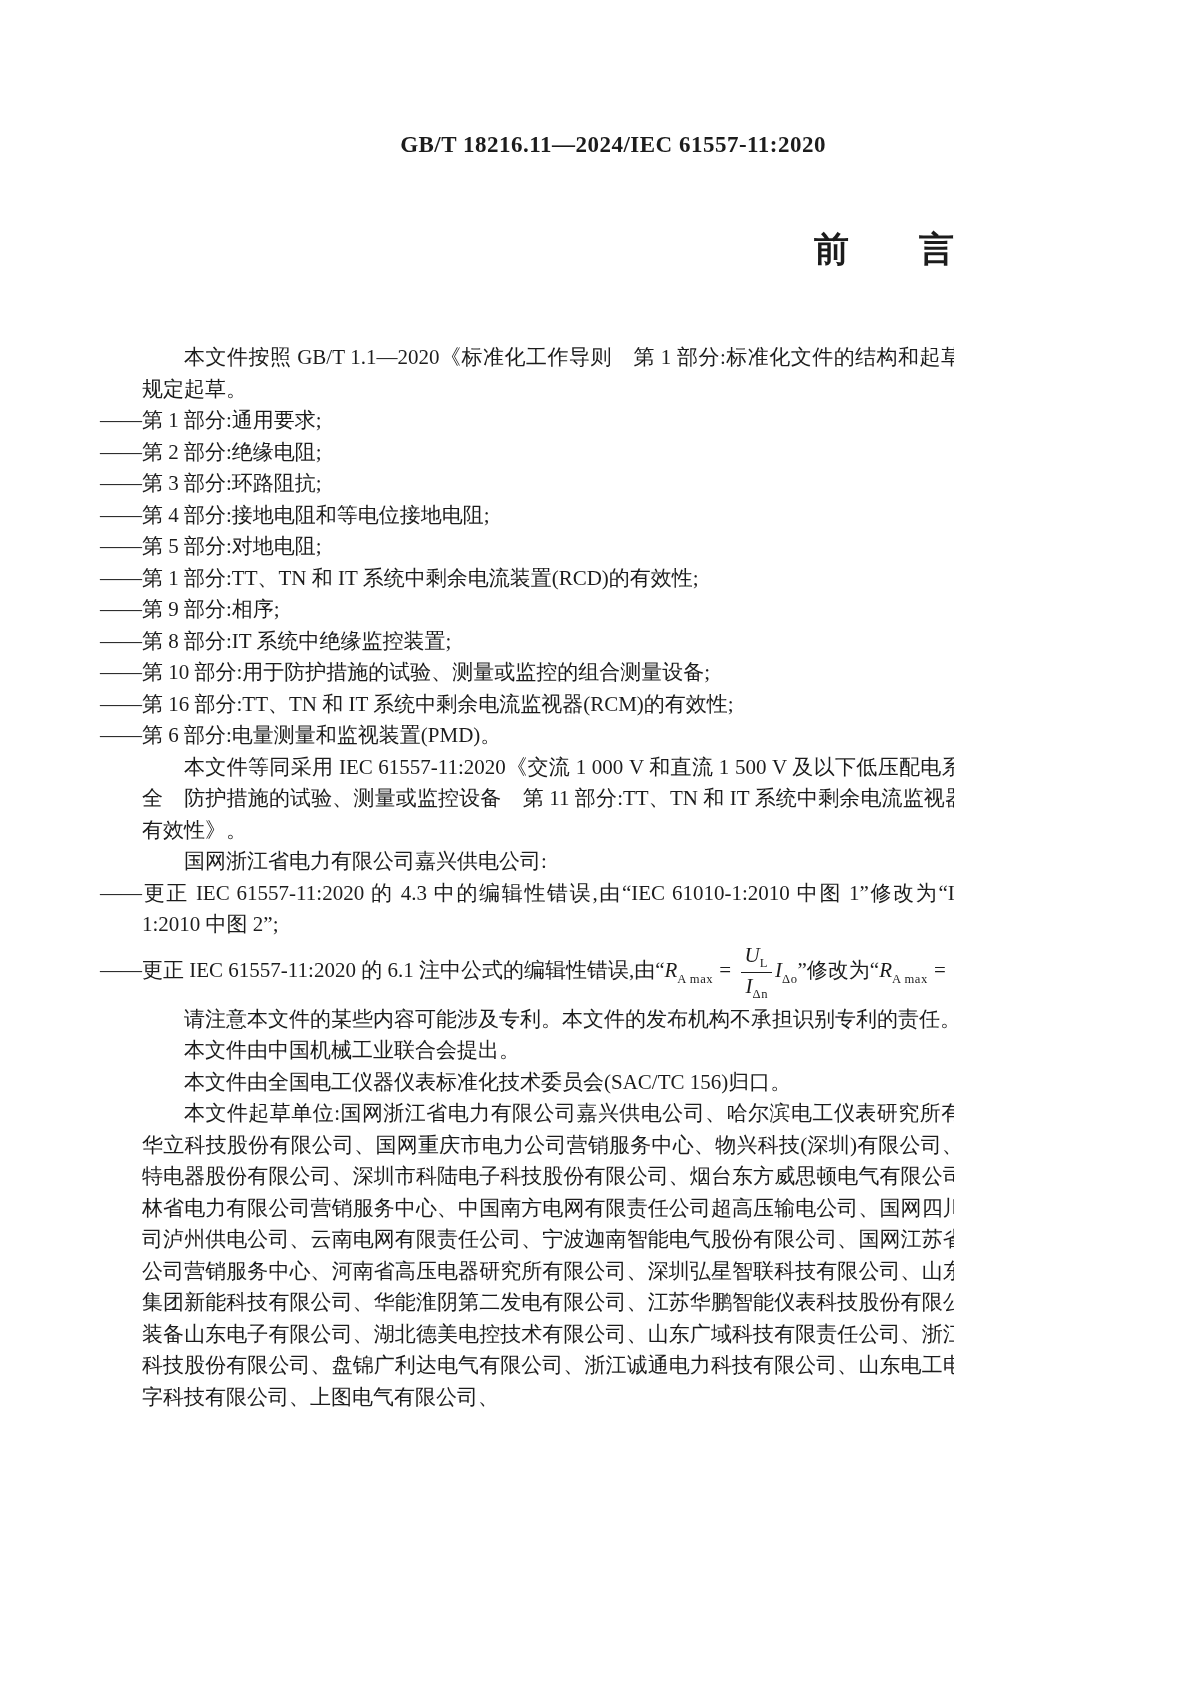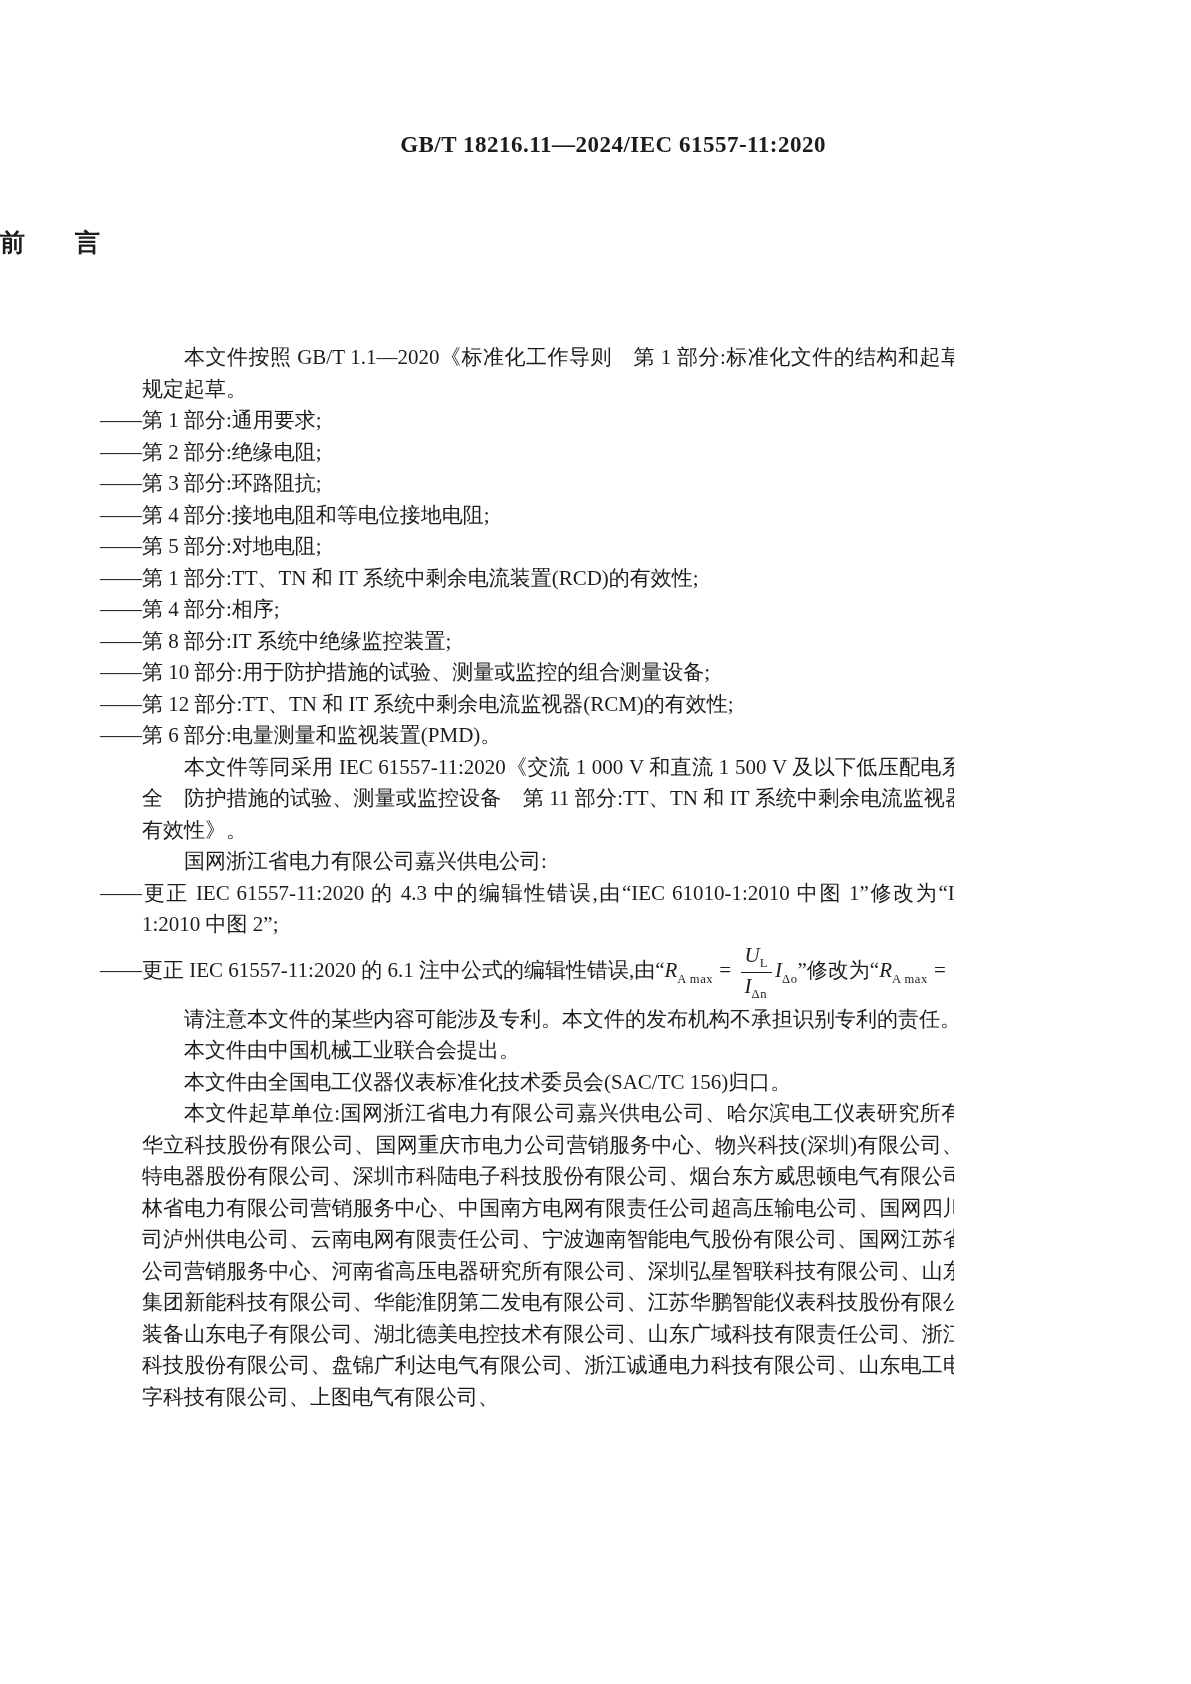--- a/index.html
+++ b/index.html
@@ -24,22 +24,22 @@
     font-weight: bold;
     letter-spacing: 0.5px;
     white-space: nowrap;
   }
   .page-title {
     position: absolute;
     top: 226px;
     left: 0;
     width: 100%;
     margin: 0;
-    text-align: left;
-    font-size: 25px;
+    text-align: right;
+    font-size: 35px;
     font-weight: bold;
   }
   .content {
     position: absolute;
     top: 342px;
     left: 142px;
     width: 906px;
     font-size: 21px;
     line-height: 31.5px;
     text-align: justify;
@@ -57,21 +57,21 @@
   }
   sub.msub {
     font-size: 0.6em;
     font-style: normal;
     letter-spacing: 0.5px;
   }
   .feq { padding: 0 0.3em; }
   .frac {
     display: inline-block;
     vertical-align: middle;
-    text-align: left;
+    text-align: right;
     line-height: 1.15;
     text-indent: 0;
     margin: 2px 0.15em;
   }
   .frac .num {
     display: block;
     padding: 0 4px 2px;
     border-bottom: 1.5px solid currentColor;
   }
   .frac .den {
@@ -99,24 +99,24 @@
 
     <p class="para">本文件按照 GB/T 1.1—2020《标准化工作导则　第 1 部分:标准化文件的结构和起草规则》的规定起草。</p>
 
 
     <p class="list-item">——第 1 部分:通用要求;</p>
     <p class="list-item">——第 2 部分:绝缘电阻;</p>
     <p class="list-item">——第 3 部分:环路阻抗;</p>
     <p class="list-item">——第 4 部分:接地电阻和等电位接地电阻;</p>
     <p class="list-item">——第 5 部分:对地电阻;</p>
     <p class="list-item">——第 1 部分:TT、TN 和 IT 系统中剩余电流装置(RCD)的有效性;</p>
-    <p class="list-item">——第 4 部分:相序;</p>
+    <p class="list-item">——第 9 部分:相序;</p>
     <p class="list-item">——第 8 部分:IT 系统中绝缘监控装置;</p>
     <p class="list-item">——第 10 部分:用于防护措施的试验、测量或监控的组合测量设备;</p>
-    <p class="list-item">——第 12 部分:TT、TN 和 IT 系统中剩余电流监视器(RCM)的有效性;</p>
+    <p class="list-item">——第 16 部分:TT、TN 和 IT 系统中剩余电流监视器(RCM)的有效性;</p>
     <p class="list-item">——第 6 部分:电量测量和监视装置(PMD)。</p>
 
     <p class="para">本文件等同采用 IEC 61557-11:2020《交流 1 000 V 和直流 1 500 V 及以下低压配电系统电气安全　防护措施的试验、测量或监控设备　第 11 部分:TT、TN 和 IT 系统中剩余电流监视器(RCM)的有效性》。</p>
 
     <p class="para">国网浙江省电力有限公司嘉兴供电公司:</p>
 
     <p class="list-item">——更正 IEC 61557-11:2020 的 4.3 中的编辑性错误,由“IEC 61010-1:2010 中图 1”修改为“IEC 61010-1:2010 中图 2”;</p>
 
     <p class="list-item"><span>——</span><span>更正 IEC 61557-11:2020 的 6.1 注中公式的编辑性错误,由“</span><span class="mvar">R</span><sub class="msub">A max</sub><span class="feq">=</span><span class="frac"><span class="num"><span class="mvar">U</span><sub class="msub">L</sub></span><span class="den"><span class="mvar">I</span><sub class="msub">Δn</sub></span></span><span class="mvar">I</span><sub class="msub">Δo</sub><span>”修改为“</span><span class="mvar">R</span><sub class="msub">A max</sub><span class="feq">=</span><span class="frac"><span class="num"><span class="mvar">U</span><sub class="msub">L</sub></span><span class="den"><span class="mvar">I</span><sub class="msub">Δn</sub></span></span><span>”。</span></p>
 

